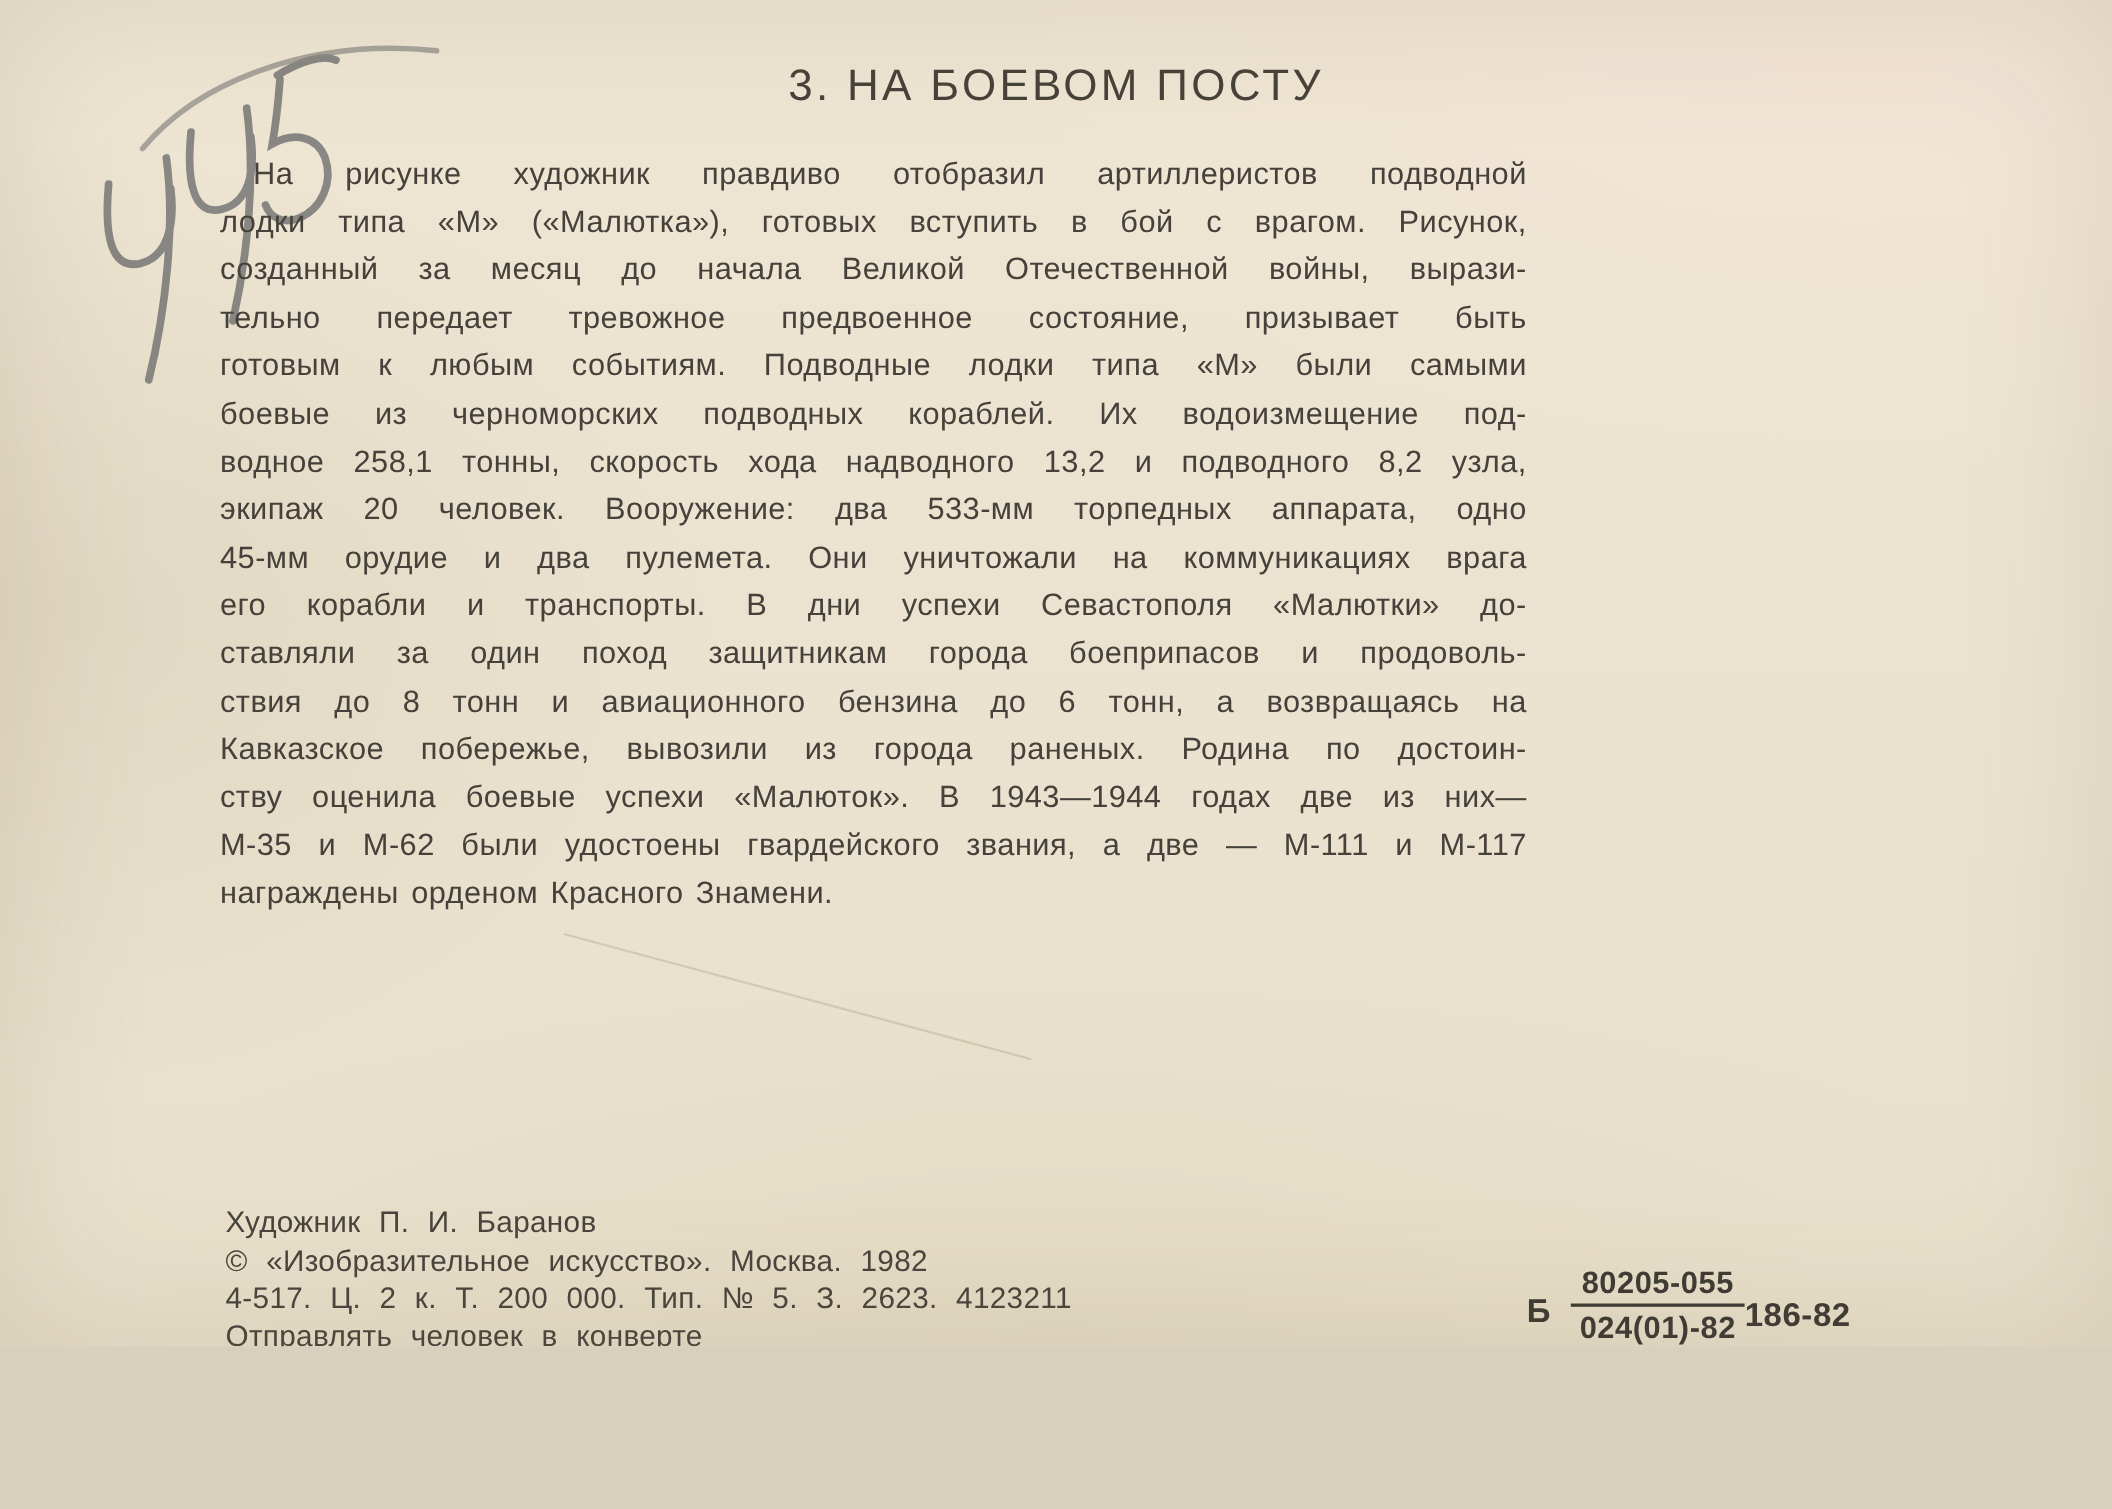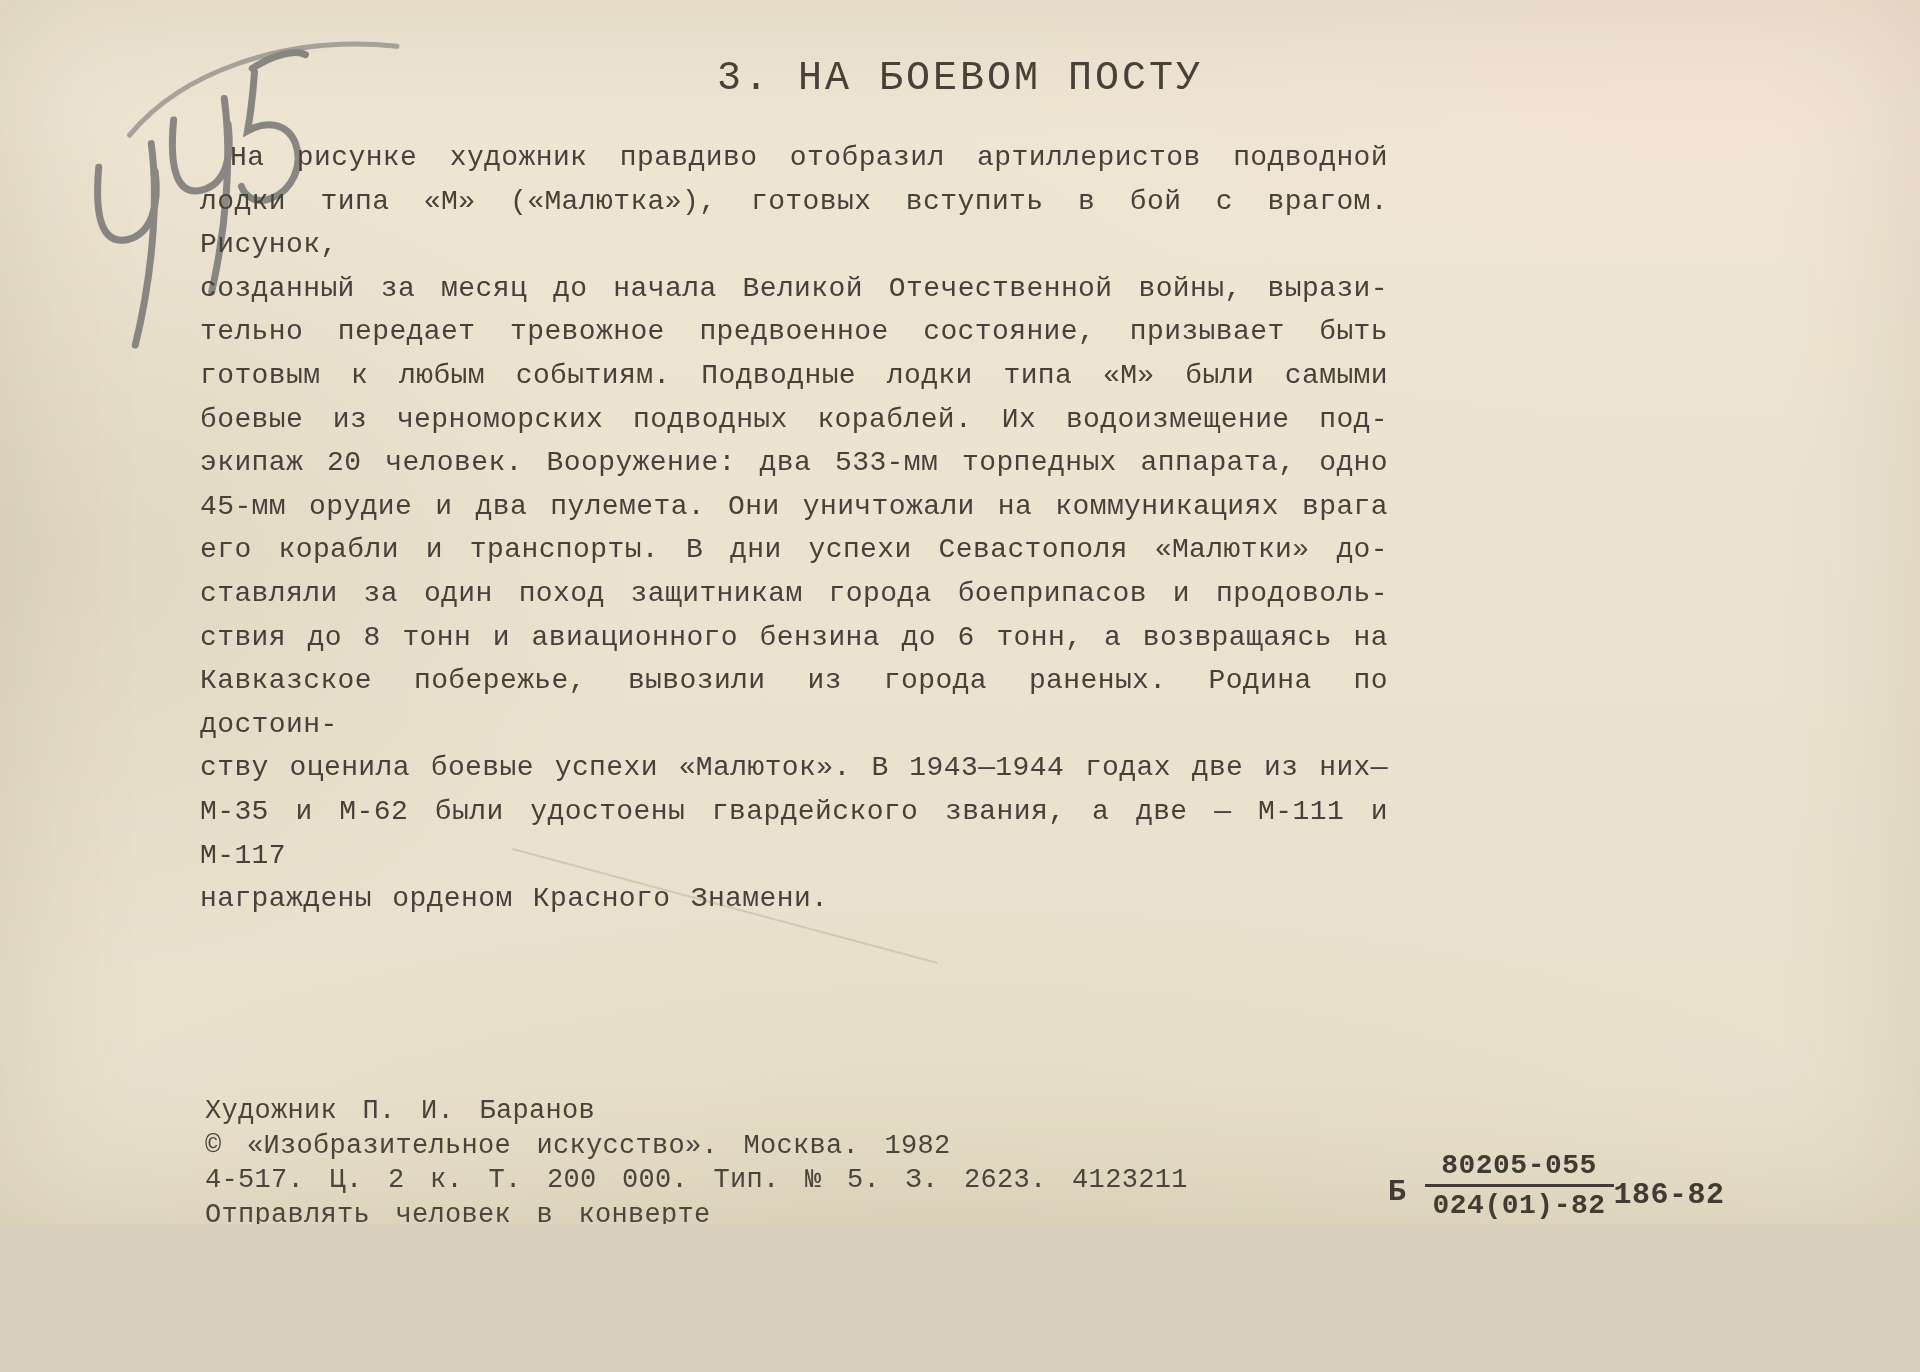--- a/index.html
+++ b/index.html
@@ -1,21 +1,21 @@
 <!DOCTYPE html>
 <html><head>
 <meta charset="utf-8">
 <style>
   html,body { margin:0; padding:0; background:#d8d0bd; }
   .card {
     position:relative;
     width:1920px; height:1224px;
     overflow:hidden;
     color:#44413a;
-    font-family:Liberation Mono, monospace;
+    font-family:Liberation Sans, sans-serif;
     background:
       radial-gradient(1300px 650px at 88% 4%, rgba(247,228,215,0.55), rgba(247,228,215,0) 60%),
       radial-gradient(1000px 700px at 2% 45%, rgba(198,186,158,0.28), rgba(198,186,158,0) 62%),
       radial-gradient(1400px 500px at 50% 100%, rgba(222,211,186,0.45), rgba(222,211,186,0) 70%),
       linear-gradient(180deg, #eee6d3 0%, #ebe3d0 45%, #e8e0cb 100%);
   }
   .card::after {
     content:""; position:absolute; inset:0; pointer-events:none;
     box-shadow: inset 0 0 140px rgba(120,100,70,0.16);
   }
@@ -82,20 +82,21 @@
 
   <div class="title">3. НА БОЕВОМ ПОСТУ</div>
 
   <div class="body-text">
     <div class="bline first">На рисунке художник правдиво отобразил артиллеристов подводной</div>
     <div class="bline">лодки типа «М» («Малютка»), готовых вступить в бой с врагом. Рисунок,</div>
     <div class="bline">созданный за месяц до начала Великой Отечественной войны, вырази-</div>
     <div class="bline">тельно передает тревожное предвоенное состояние, призывает быть</div>
     <div class="bline">готовым к любым событиям. Подводные лодки типа «М» были самыми</div>
     <div class="bline">боевые из черноморских подводных кораблей. Их водоизмещение под-</div>
+    <div class="bline">водное 258,1 тонны, скорость хода надводного 13,2 и подводного 8,2 узла,</div>
     <div class="bline">экипаж 20 человек. Вооружение: два 533-мм торпедных аппарата, одно</div>
     <div class="bline">45-мм орудие и два пулемета. Они уничтожали на коммуникациях врага</div>
     <div class="bline">его корабли и транспорты. В дни успехи Севастополя «Малютки» до-</div>
     <div class="bline">ставляли за один поход защитникам города боеприпасов и продоволь-</div>
     <div class="bline">ствия до 8 тонн и авиационного бензина до 6 тонн, а возвращаясь на</div>
     <div class="bline">Кавказское побережье, вывозили из города раненых. Родина по достоин-</div>
     <div class="bline">ству оценила боевые успехи «Малюток». В 1943—1944 годах две из них—</div>
     <div class="bline">М-35 и М-62 были удостоены гвардейского звания, а две — М-111 и М-117</div>
     <div class="bline last">награждены орденом Красного Знамени.</div>
   </div>

